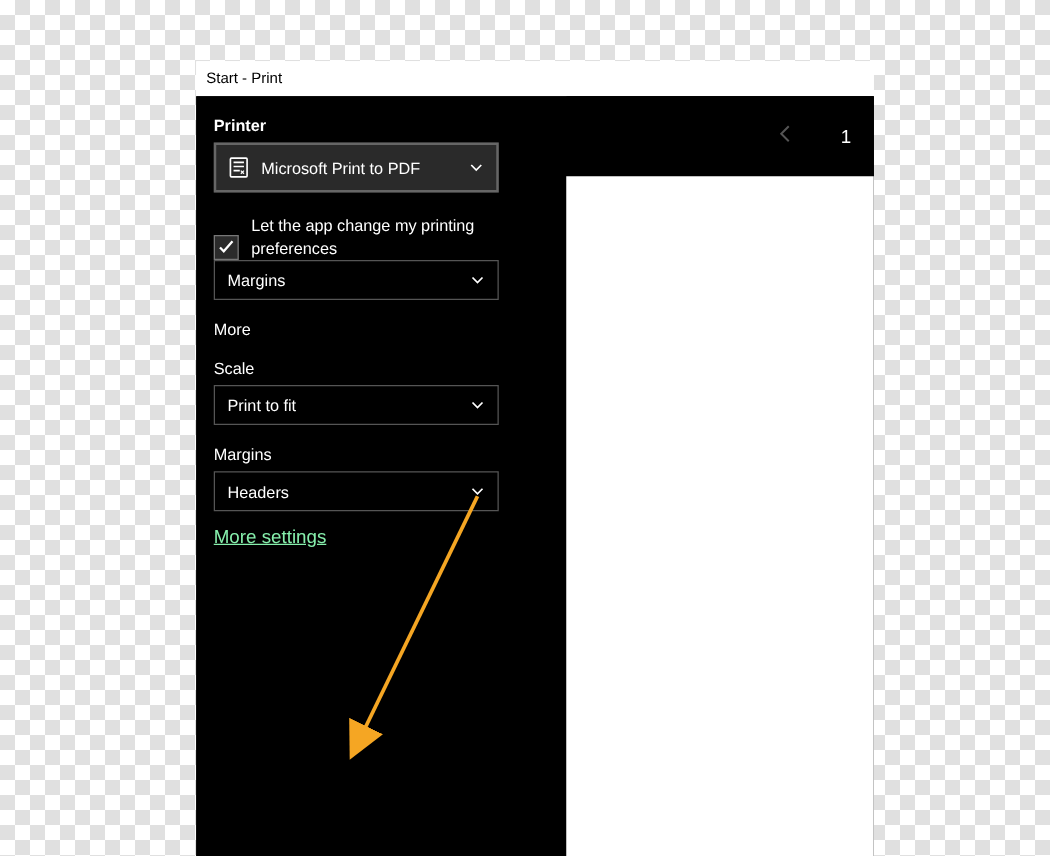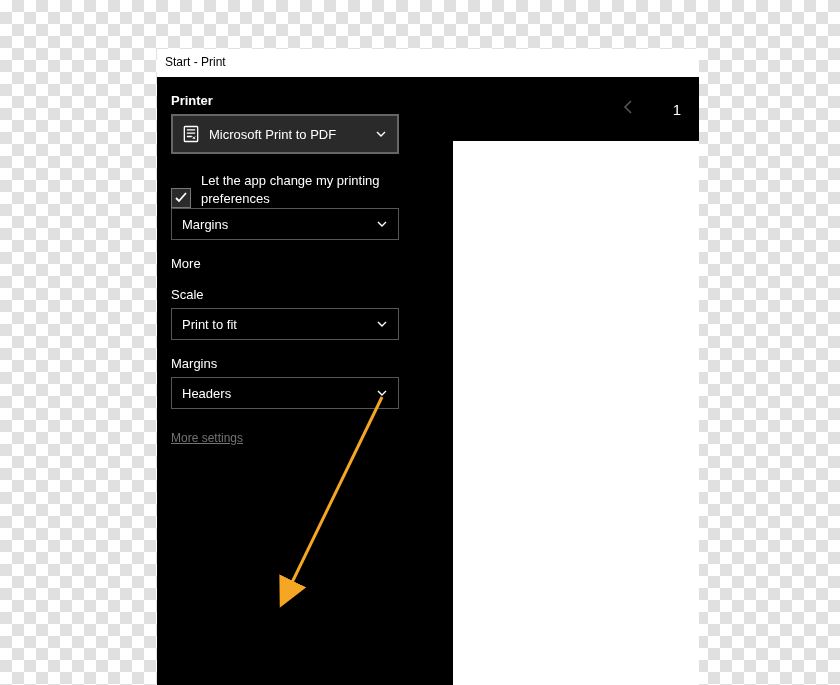--- a/index.html
+++ b/index.html
@@ -126,23 +126,23 @@
     justify-content: center;
     flex: none;
     cursor: pointer;
   }
   .checkbox-label {
     font-size: 13px;
     line-height: 18px;
     color: #ffffff;
   }
   .more-settings {
-    margin-top: 22px;
-    font-size: 12px;
-    color: #737373;
+    margin-top: 12px;
+    font-size: 15px;
+    color: #86efac;
     text-decoration: underline;
     cursor: pointer;
     display: inline-block;
   }
   .page-nav {
     position: absolute;
     right: 18px;
     top: 22px;
     display: flex;
     align-items: center;

